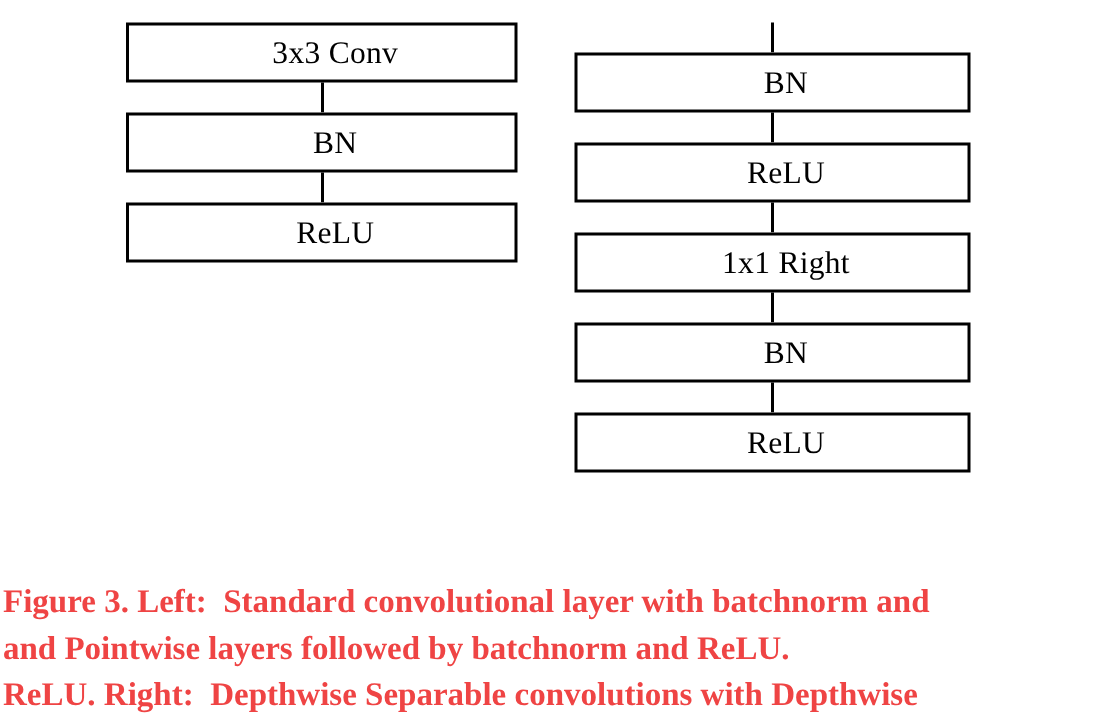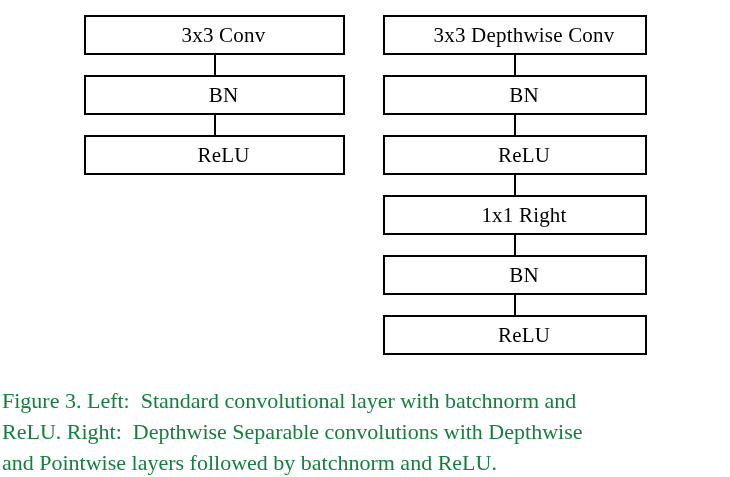--- a/index.html
+++ b/index.html
@@ -42,21 +42,22 @@
     height: 20px;
     background: #000000;
   }
   .caption {
     position: absolute;
     left: 2px;
     top: 385px;
     width: 726px;
     font-family: "Liberation Serif", serif;
     font-size: 22px;
-    color: #15803d;
+    color: #ef4444;
+    font-weight: bold;
   }
   .caption-line {
     white-space: pre;
     line-height: 31px;
   }
 </style>
 </head>
 <body>
 
 <div class="diagram-column col-left">
@@ -67,23 +68,20 @@
   <div class="node">
     <span>BN</span>
   </div>
   <div class="connector"></div>
   <div class="node">
     <span>ReLU</span>
   </div>
 </div>
 
 <div class="diagram-column col-right">
-  <div class="node">
-    <span>3x3 Depthwise Conv</span>
-  </div>
   <div class="connector"></div>
   <div class="node">
     <span>BN</span>
   </div>
   <div class="connector"></div>
   <div class="node">
     <span>ReLU</span>
   </div>
   <div class="connector"></div>
   <div class="node">
@@ -94,15 +92,15 @@
     <span>BN</span>
   </div>
   <div class="connector"></div>
   <div class="node">
     <span>ReLU</span>
   </div>
 </div>
 
 <div class="caption">
   <div class="caption-line">Figure 3. Left:  Standard convolutional layer with batchnorm and</div>
+  <div class="caption-line">and Pointwise layers followed by batchnorm and ReLU.</div>
   <div class="caption-line">ReLU. Right:  Depthwise Separable convolutions with Depthwise</div>
-  <div class="caption-line">and Pointwise layers followed by batchnorm and ReLU.</div>
 </div>
 
 </body></html>

